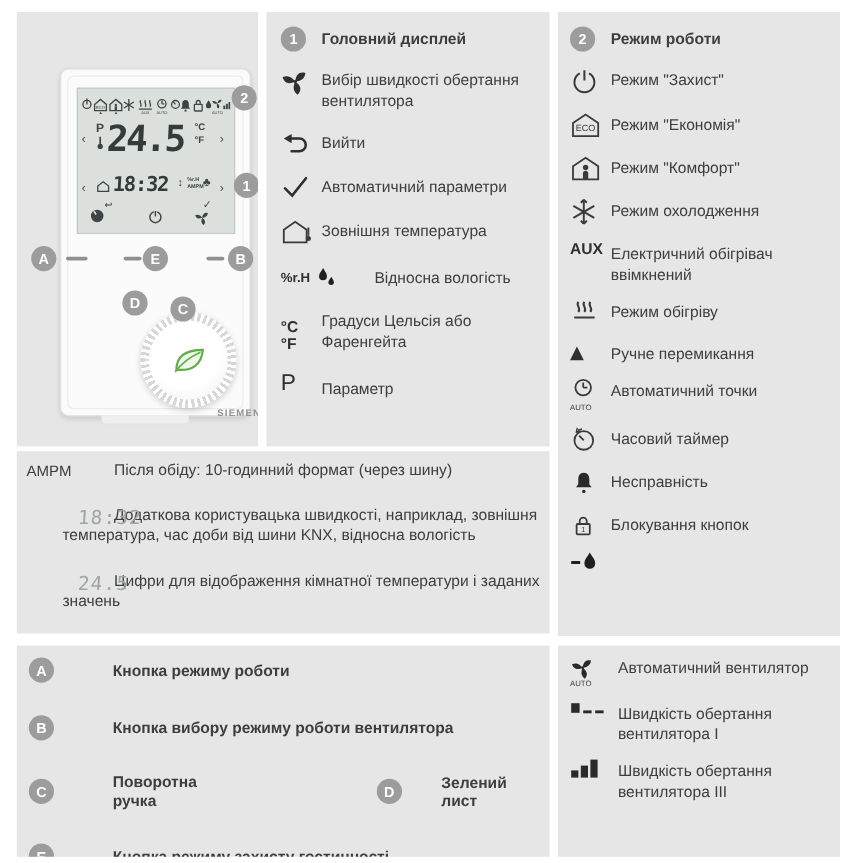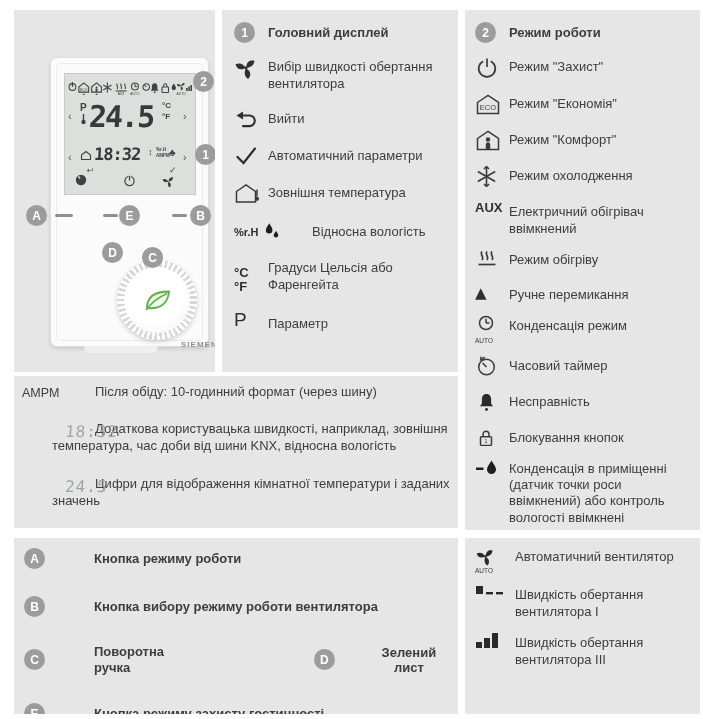--- a/index.html
+++ b/index.html
@@ -29,21 +29,21 @@
   
   .fmt-row{position:relative;line-height:1.3;}
   .fmt-sym{position:absolute;left:8px;top:1px;}
   .seg{font-family:"DejaVu Sans Mono",monospace;color:#9fa5a3;font-size:16px;letter-spacing:1px;transform:skewX(-4deg);display:inline-block;}
   .hang{padding-left:38px;text-indent:43px;}
 
   
   .brow{display:flex;align-items:center;}
   .brow .badge{margin-left:10px;}
   .brow .blabel{font-weight:bold;margin-left:49px;line-height:1.2;}
-  .brow .blabel2{font-weight:bold;margin-left:33px;text-align:center;}
+  .brow .blabel2{font-weight:bold;margin-left:33px;}
   .brow .badge.d2{margin-left:117px;}
 
   
   .device{position:absolute;left:36px;top:47px;width:157px;height:288px;background:#fbfbfb;
     border:1px solid #dedede;border-radius:7px;box-shadow:0 2px 4px rgba(0,0,0,0.12);}
   .device-inner{position:absolute;left:5px;top:5px;right:5px;bottom:5px;border:1px solid #ececec;border-radius:5px;}
   .lcd{position:absolute;left:13px;top:15px;width:130px;height:120px;background:#dce0dd;
     border:1px solid #c6cac7;color:#3d4443;}
   .lcd .chev{position:absolute;font-size:11px;color:#4a514f;}
   .lcd-digits{position:absolute;font-family:"DejaVu Sans Mono",monospace;font-weight:bold;
@@ -336,21 +336,21 @@
   </div>
   <div class="lrow" style="margin-bottom:11px">
     <span class="licon">
       <svg width="22" height="21" viewBox="0 0 22 21" fill="none" stroke="#3a3a3a" stroke-width="1.5">
           <circle cx="11" cy="8" r="6.5"></circle>
           <line x1="11" y1="8" x2="11" y2="3.8"></line>
           <line x1="11" y1="8" x2="14.5" y2="8"></line>
         </svg>
       <span style="font-size:6.5px;color:#3a3a3a;margin-top:1px">AUTO</span>
     </span>
-    <span class="llabel">Конденсація режим</span>
+    <span class="llabel">Автоматичний точки</span>
   </div>
   <div class="lrow">
     <span class="licon">
       <svg width="23" height="23" viewBox="0 0 23 23" fill="none" stroke="#3a3a3a" stroke-width="1.5">
           <circle cx="11.5" cy="12" r="7.8"></circle>
           <line x1="11.5" y1="12" x2="7.6" y2="8"></line>
           <path d="M6.5 3.5 L10 2.5" stroke-width="1.4"></path>
           <path d="M6 1.5 L5.4 5 L9 4.4" fill="none" stroke-width="1.2"></path>
         </svg>
     </span>
@@ -375,21 +375,20 @@
     </span>
     <span class="llabel">Блокування кнопок</span>
   </div>
   <div class="lrow">
     <span class="licon">
       <svg width="26" height="22" viewBox="0 0 26 22" fill="#1f1f1f">
           <rect x="1" y="9.5" width="7.5" height="2.6" rx="0.5"></rect>
           <path d="M16.5 2.5 C18.8 6.5 21 8.5 21 11.5 a4.5 4.5 0 1 1 -9 0 C12 8.5 14.2 6.5 16.5 2.5 Z"></path>
         </svg>
     </span>
-    <span class="llabel" style="max-width:172px;line-height:1.25">Конденсація в приміщенні (датчик точки роси ввімкнений) або контроль вологості ввімкнені</span>
   </div>
 </div>
 
 <div class="section" id="formats-section">
   <div class="fmt-row" style="padding-left:81px;margin-bottom:20px">
     <span class="fmt-sym" style="font-size:12.5px">AMPM</span>
     <div>Після обіду: 10-годинний формат (через шину)</div>
   </div>
   <div class="fmt-row hang" style="margin-bottom:21px">
     <span class="fmt-sym seg">18:32</span>

